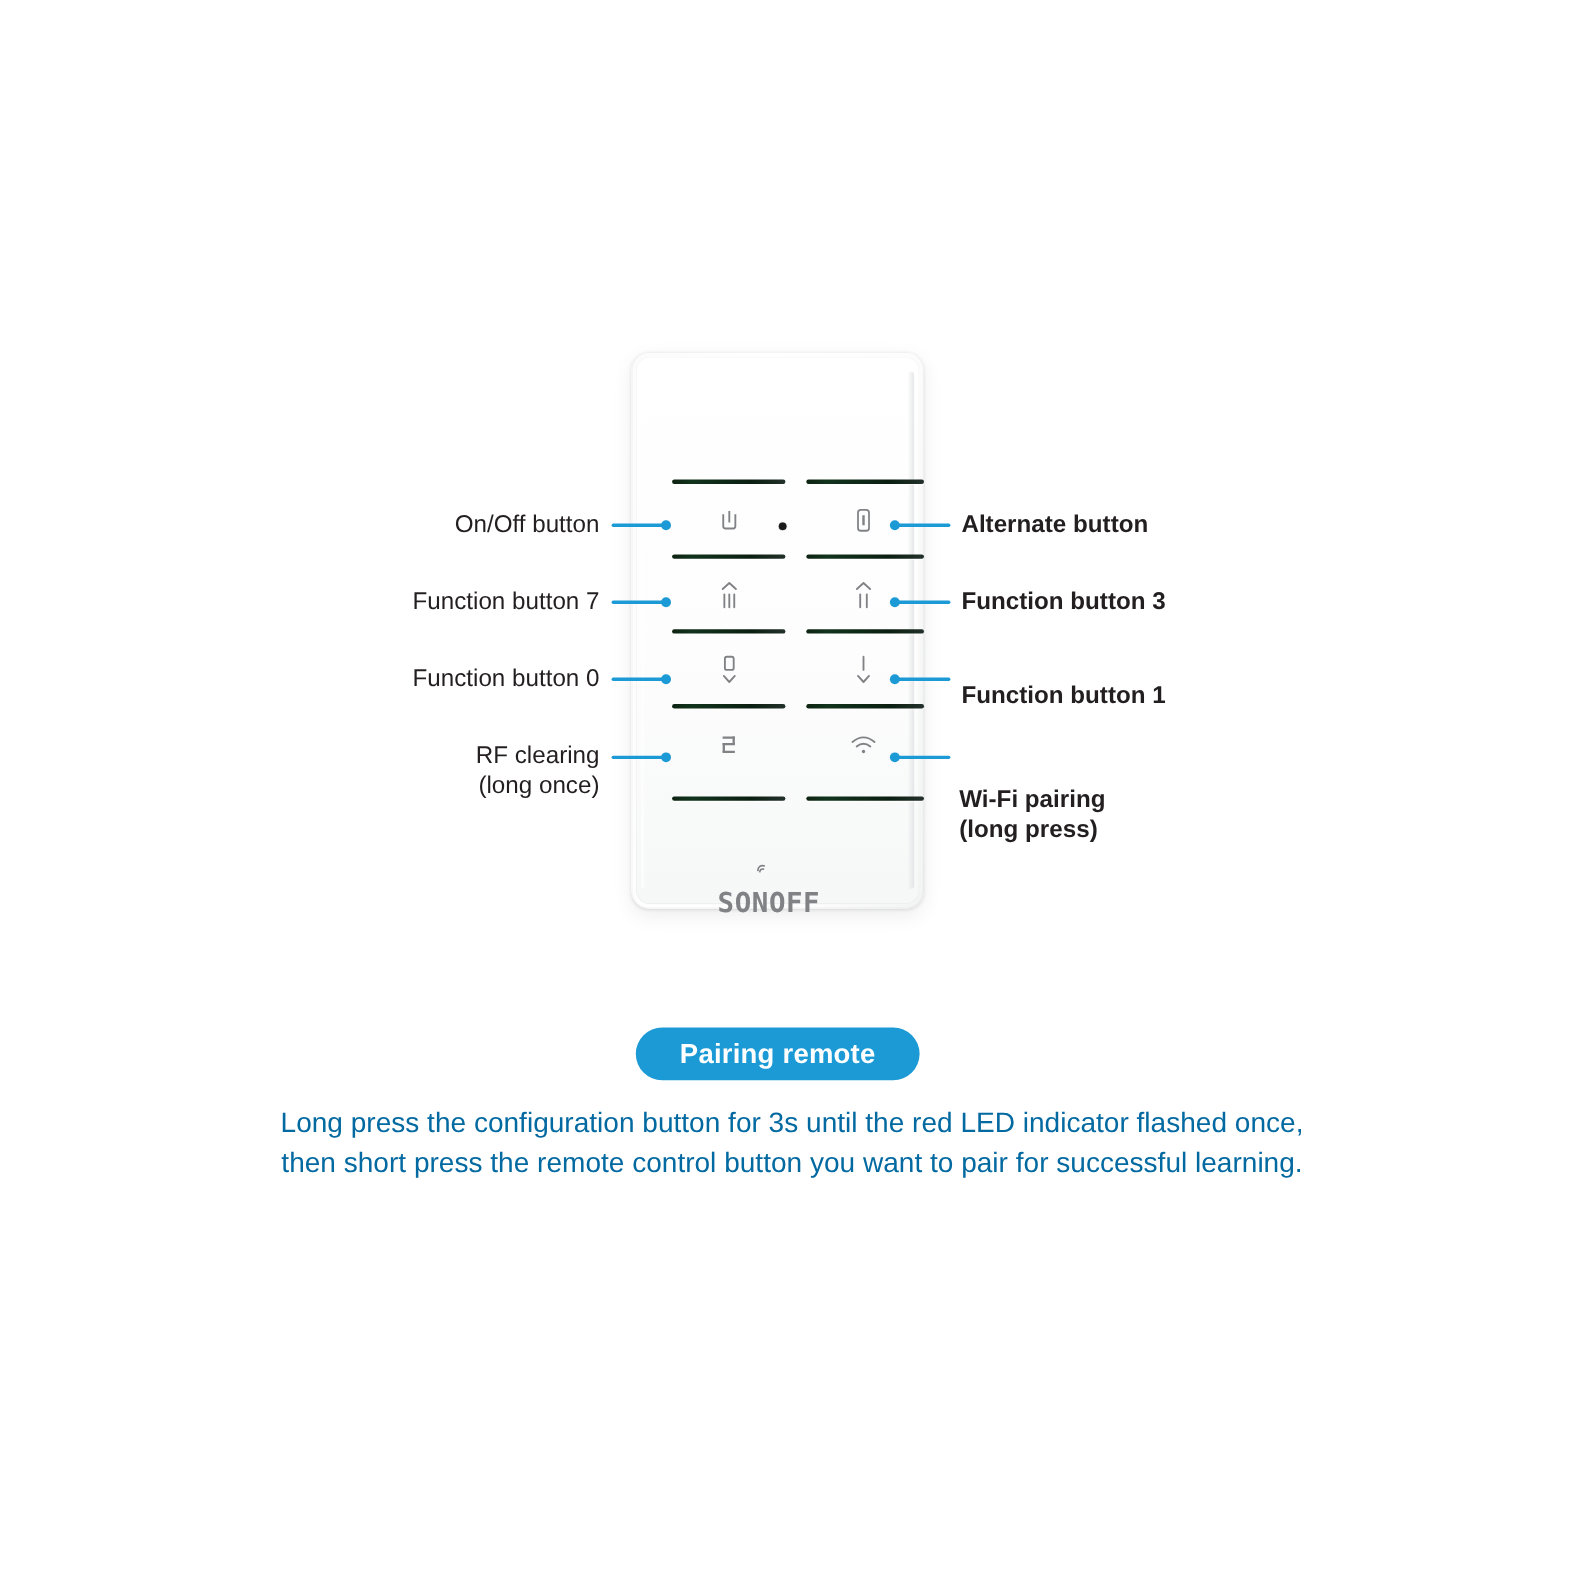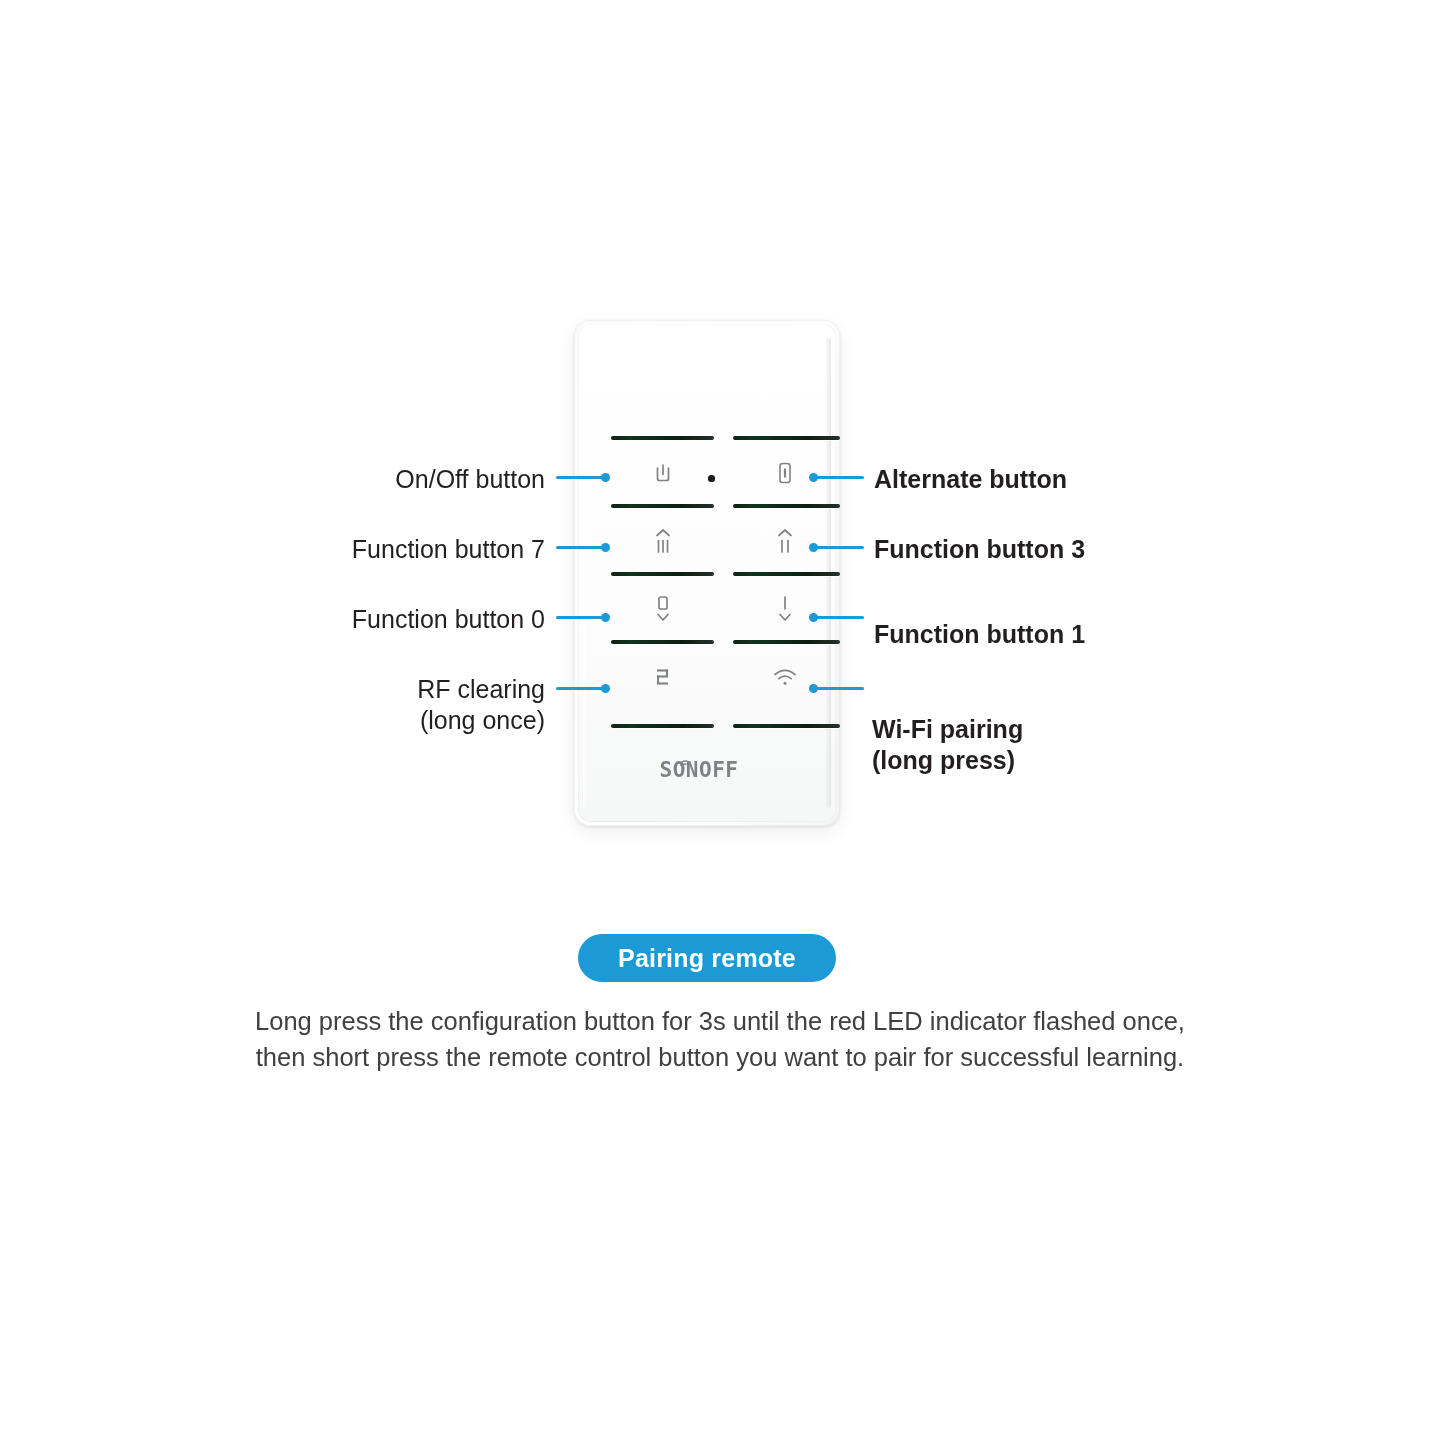--- a/index.html
+++ b/index.html
@@ -113,32 +113,33 @@
     position: absolute;
     left: 0; right: 0;
     top: 436px;
     display: flex;
     align-items: center;
     justify-content: center;
     color: #808285;
   }
   .brand-text {
     font-family: "DejaVu Sans Mono", monospace;
-    font-size: 21px;
+    font-size: 25px;
     font-weight: bold;
     letter-spacing: 0.5px;
     color: #808285;
     position: relative;
     line-height: 1;
+    margin-top: 48px;
   }
 
   
   .callout {
     position: absolute;
-    font-size: 25px;
+    font-size: 22px;
     line-height: 1.22;
     color: #231f20;
     white-space: pre-line;
   }
   .callout.left  { text-align: right; }
   .callout.right { text-align: left; font-weight: bold; }
 
   .leader {
     position: absolute;
     height: 3px;
@@ -173,21 +174,21 @@
 
   
   #pairing-description {
     position: absolute;
     left: 250px;
     top: 1003px;
     width: 940px;
     text-align: center;
     font-size: 25.5px;
     line-height: 1.42;
-    color: #404040;
+    color: #0369a1;
   }
 </style>
 </head>
 <body>
 
 <div id="diagram">
 
   <div class="device">
     <div class="device-inner">
       <div class="device-bevel-l"></div>

